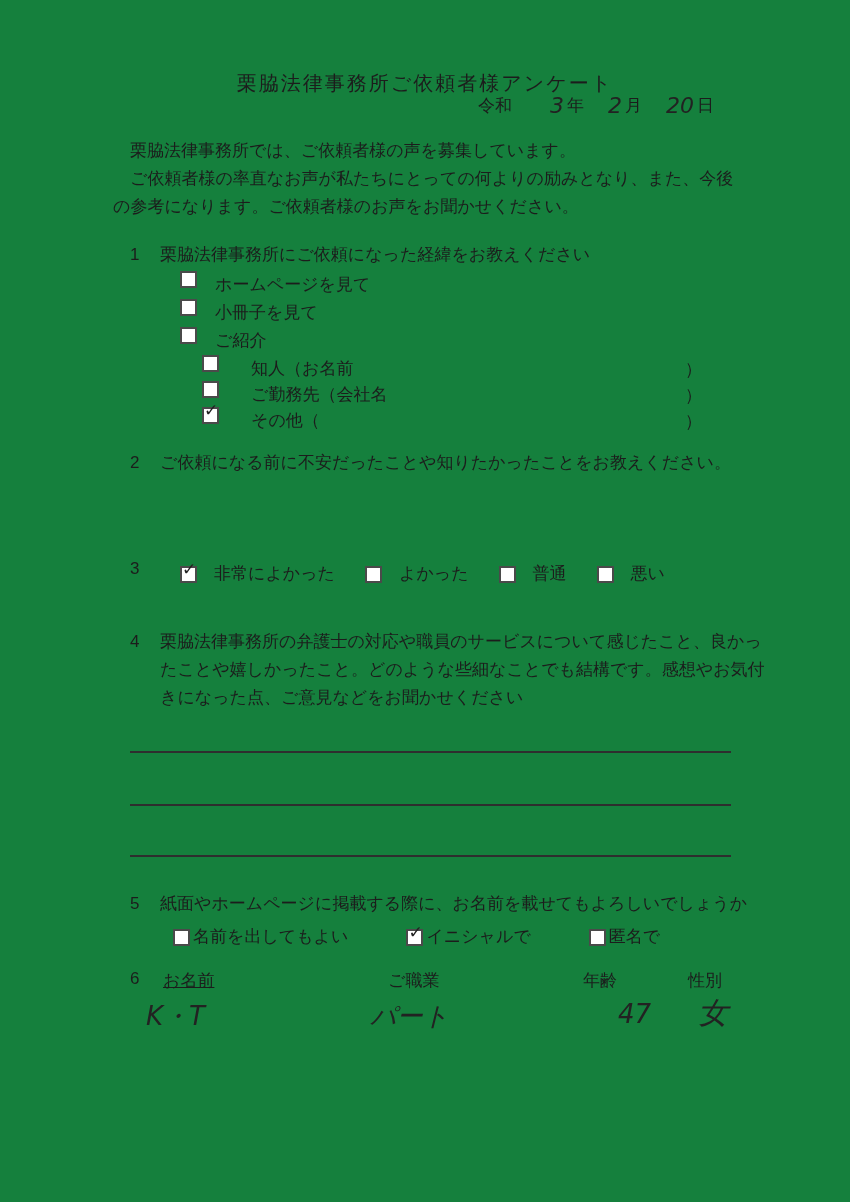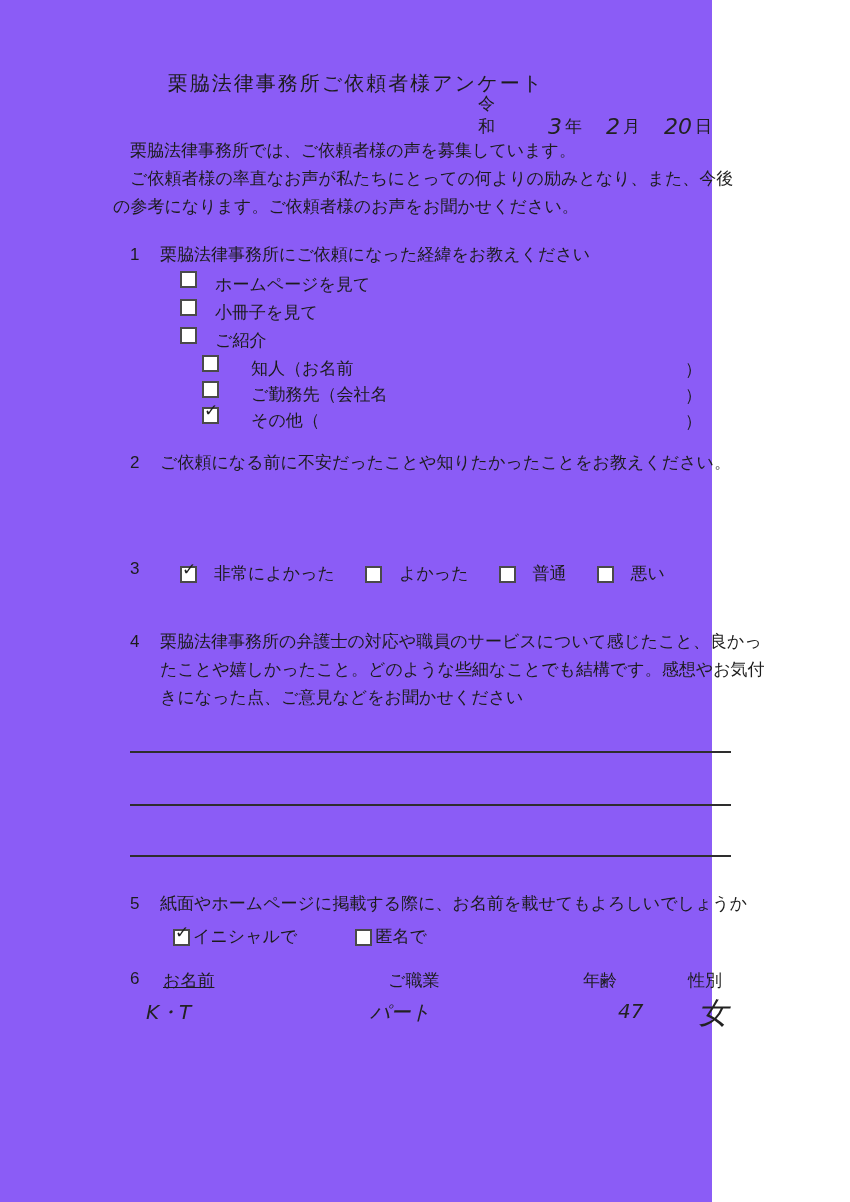--- a/index.html
+++ b/index.html
@@ -7,23 +7,23 @@
     padding: 0;
     background: #ffffff;
     width: 850px;
     height: 1202px;
     overflow: hidden;
     font-family: "Liberation Sans", "DejaVu Sans", sans-serif;
     color: #1c1c1c;
   }
   .sheet {
     position: relative;
-    width: 712px;
+    width: 850px;
     height: 1202px;
-    background: #8b5cf6;
+    background: #15803d;
   }
   
   .title {
     position: absolute;
     top: 70px;
     left: 0;
     width: 100%;
     text-align: center;
     font-size: 20px;
     font-weight: normal;
@@ -117,21 +117,21 @@
     height: 0;
   }
   
   .q6-block { position: absolute; top: 969px; left: 130px; width: 620px; height: 100px; font-size: 17px; }
   .q6-label { position: absolute; top: 0; }
   .q6-num { left: 0; }
   .l-name { left: 33px; text-decoration: underline; }
   .l-job  { left: 258px; }
   .l-age  { left: 453px; }
   .l-sex  { left: 558px; }
-  .q6-value { position: absolute; top: 30px; font-size: 20px; }
+  .q6-value { position: absolute; top: 30px; font-size: 26px; }
   .v-name { left: 16px; }
   .v-job  { left: 240px; }
   .v-age  { left: 488px; }
   .v-sex  { left: 568px; font-size: 30px; top: 24px; }
 </style>
 </head>
 <body>
 
 <div class="sheet">
 
@@ -239,20 +239,26 @@
   </div>
 
   <div class="ans-line" style="top:751px;"></div>
   <div class="ans-line" style="top:804px;"></div>
   <div class="ans-line" style="top:855px;"></div>
 
   <div class="q" style="top:890px; left:130px; width:650px;">
     <span class="q-num">5</span>
     <span>紙面やホームページに掲載する際に、お名前を載せてもよろしいでしょうか</span>
     <div class="inline-opts q5-opts">
+      <div class="io">
+        <span class="cb">
+            <span class="check hw"></span>
+          </span>
+        <span>名前を出してもよい</span>
+      </div>
       <div class="io">
         <span class="cb">
             <span class="check hw">✓</span>
           </span>
         <span>イニシャルで</span>
       </div>
       <div class="io">
         <span class="cb">
             <span class="check hw"></span>
           </span>

